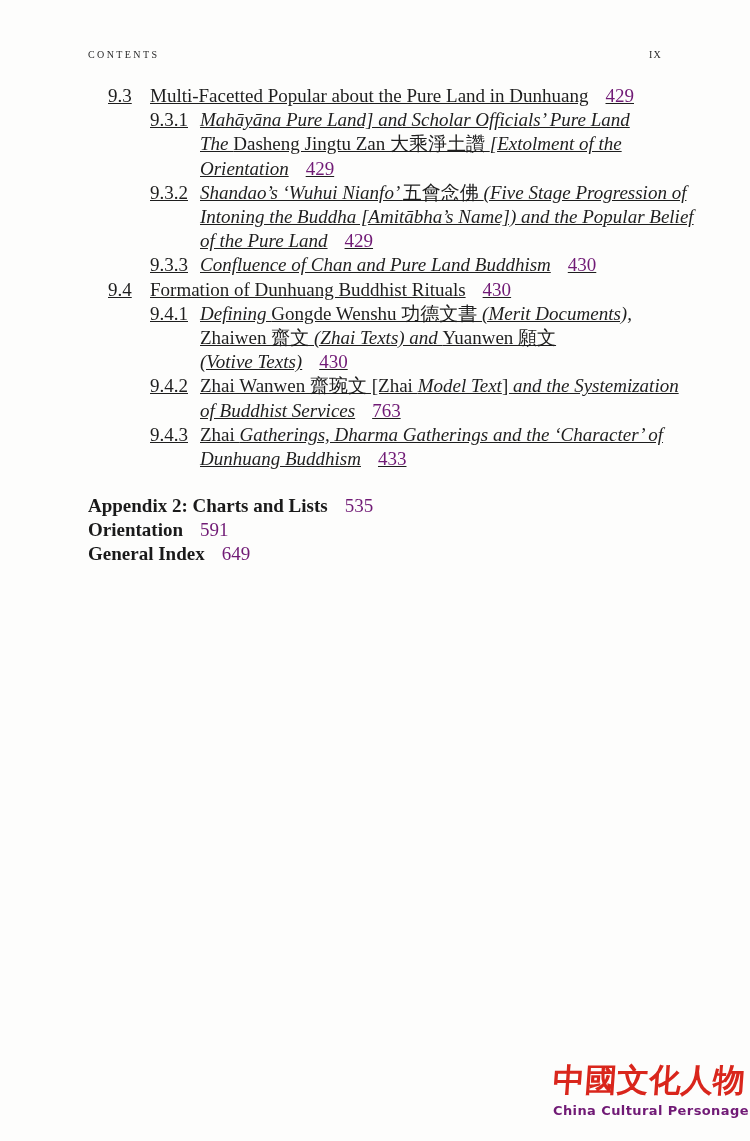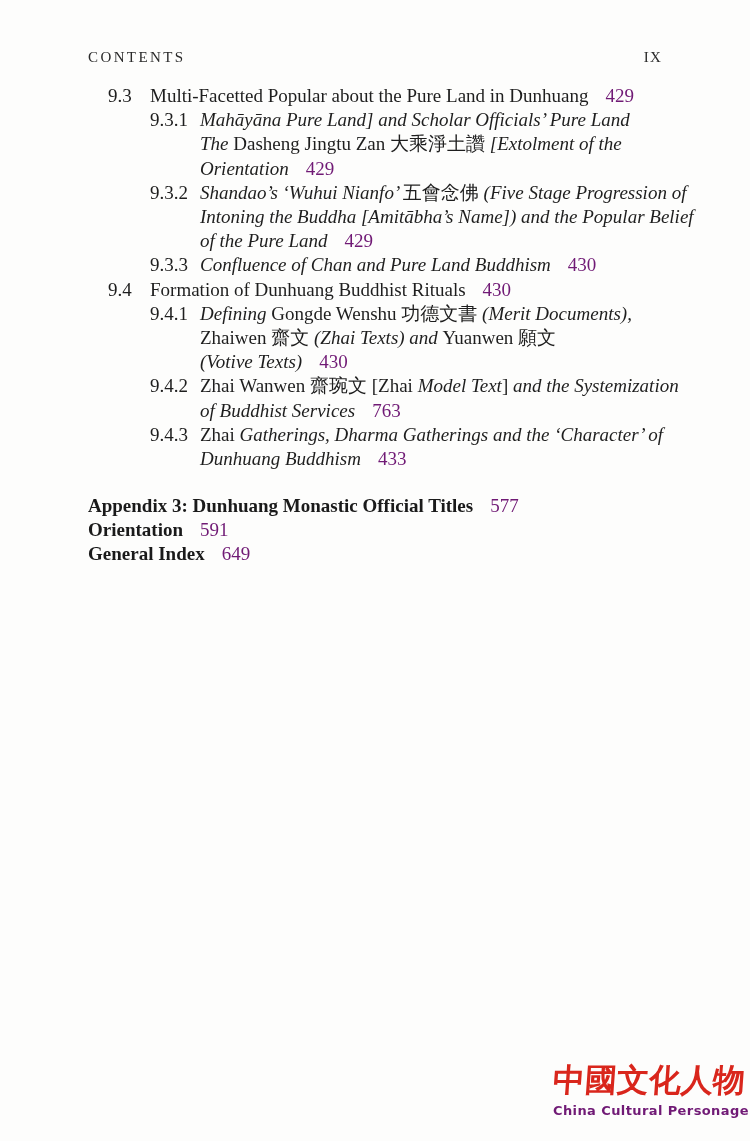--- a/index.html
+++ b/index.html
@@ -19,39 +19,39 @@
   }
   
   .running-head {
     position: absolute;
     top: 49px;
     left: 88px;
     right: 88px;
     display: flex;
     justify-content: space-between;
     align-items: baseline;
-    font-size: 15px;
+    font-size: 10px;
     color: #2a2a2a;
   }
   .running-head .head-left {
     letter-spacing: 2.4px;
   }
   .running-head .head-right {
     letter-spacing: 1.2px;
   }
   
   .toc {
     position: absolute;
     top: 84px;
     left: 88px;
     width: 648px;
     font-size: 19px;
     line-height: 24.2px;
   }
-  .toc-entry { display: grid; }
+  .toc-entry { display: grid; text-decoration: underline; }
   .toc-entry.level-1 { margin-left: 20px; grid-template-columns: 42px auto; }
   .toc-entry.level-2 { margin-left: 62px; grid-template-columns: 50px auto; }
   .toc-num { white-space: nowrap; }
   .toc-line { white-space: nowrap; }
   .it { font-style: italic; }
   .rm { font-style: normal; }
   .pgnum {
     font-style: normal;
     font-weight: normal;
     margin-left: 17px;
@@ -162,21 +162,21 @@
           <div class="toc-line"><span class="rm">Zhai </span><span class="it">Gatherings, Dharma Gatherings and the ‘Character’ of</span></div>
           <div class="toc-line"><span class="it">Dunhuang Buddhism</span><span class="pgnum">433</span></div>
         </div>
       </div>
     </div>
 
   <div class="backmatter">
       <div class="bm-entry">
       </div>
       <div class="bm-entry">
-        <div class="bm-line"><span>Appendix 3: Dunhuang Monastic Official Titles</span><span class="pgnum">577</span></div>
+        <div class="bm-line"><span>Appendix 2: Charts and Lists</span><span class="pgnum">535</span></div>
       </div>
       <div class="bm-entry">
         <div class="bm-line"><span>Orientation</span><span class="pgnum">591</span></div>
       </div>
       <div class="bm-entry">
         <div class="bm-line"><span>General Index</span><span class="pgnum">649</span></div>
       </div>
     </div>
 
   <div class="watermark">

